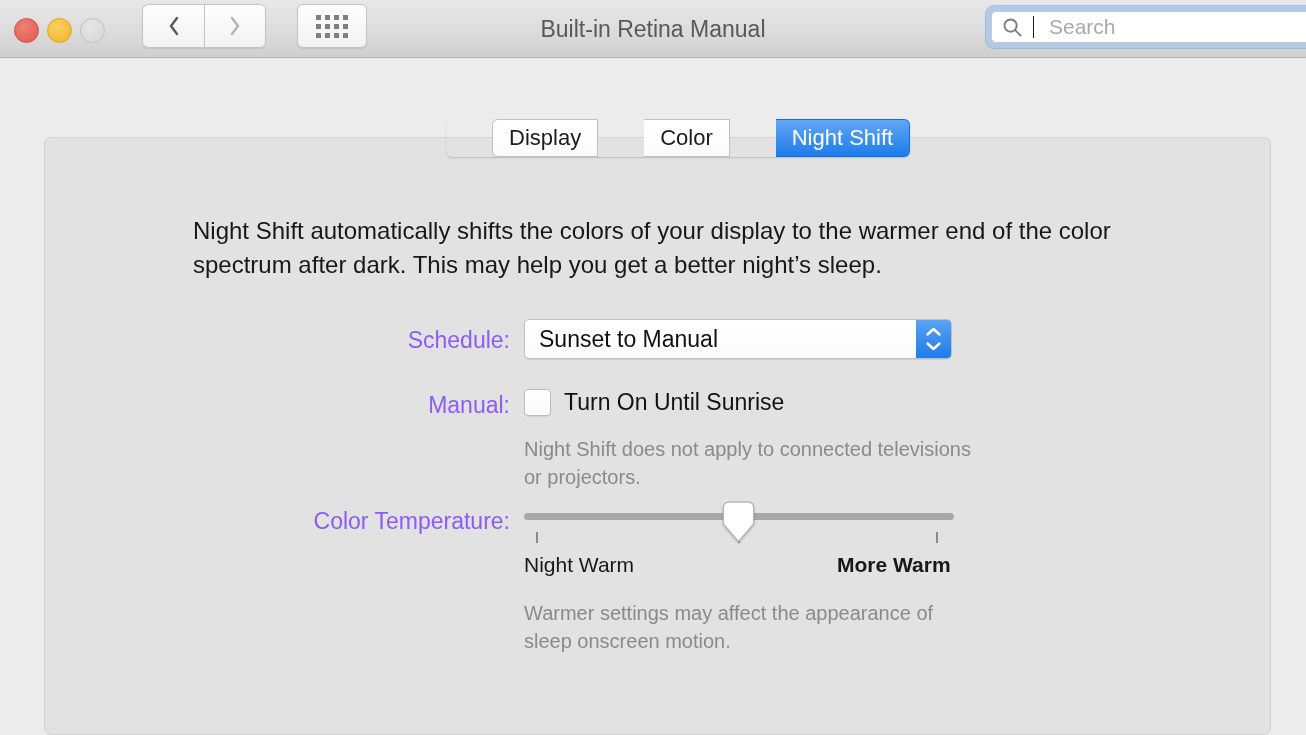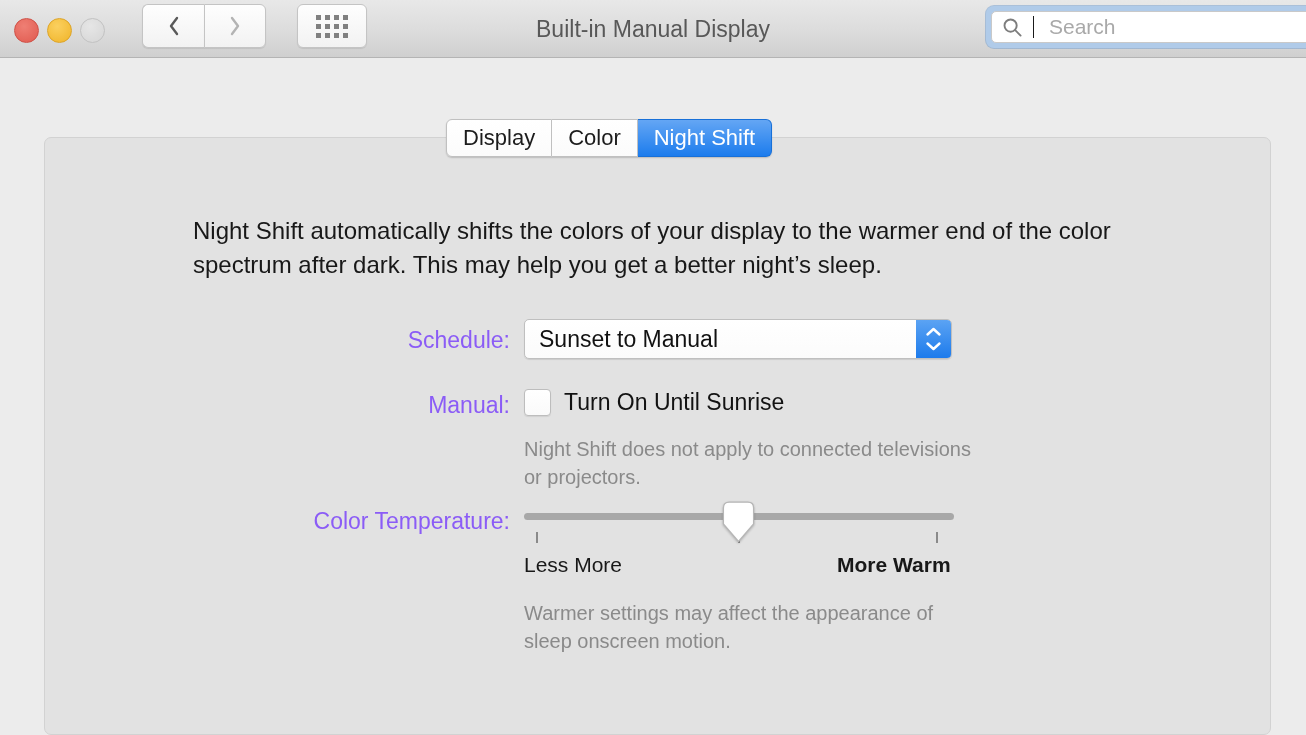--- a/index.html
+++ b/index.html
@@ -127,20 +127,21 @@
     z-index: 5;
   }
   .tab {
     display: flex; align-items: center; justify-content: center;
     font-size: 22px;
     color: #1c1c1c;
     background: linear-gradient(to bottom, #ffffff, #fbfbfb);
     border: 1px solid #c0c0c0;
     box-sizing: border-box;
     padding: 0 16px;
+    margin-left: 46px;
   }
   .tab:first-child { border-radius: 6px 0 0 6px; }
   .tab:last-child  { border-radius: 0 6px 6px 0; }
   .tab + .tab { border-left: none; }
   .tab.sel {
     background: linear-gradient(to bottom, #64a6f4, #1c7ced);
     border-color: #1870d8;
     color: #ffffff;
   }
 
@@ -305,21 +306,21 @@
           <i></i>
           <i></i>
         <i></i>
           <i></i>
           <i></i>
           <i></i>
       </span>
     </div>
   </div>
 
-  <div class="wintitle">Built-in Manual Display</div>
+  <div class="wintitle">Built-in Retina Manual</div>
 
   <div class="searchwrap">
     <div class="searchfield">
       <svg class="magnifier" viewBox="0 0 21 21">
         <circle cx="8.6" cy="8.6" r="6.1"></circle>
         <line x1="13.2" y1="13.2" x2="18.6" y2="18.6"></line>
       </svg>
       <span class="caret"></span>
       <span class="searchph">Search</span>
     </div>
@@ -361,15 +362,15 @@
   <div class="track"></div>
   <div class="tick" id="tick-0" style="left: calc(3% - 1px);"></div>
   <div class="tick" id="tick-1" style="left: calc(50% - 1px);"></div>
   <div class="tick" id="tick-2" style="left: calc(96% - 1px);"></div>
   <div class="thumb" id="slider-thumb" style="left: 50%;">
     <svg viewBox="0 0 33 42">
       <path d="M1.4 7 Q1.4 1.2 7.2 1.2 L25.8 1.2 Q31.6 1.2 31.6 7 L31.6 23 L16.5 40.5 L1.4 23 Z"></path>
     </svg>
   </div>
 </div>
-<div class="endlabel" id="lab-less">Less More</div>
+<div class="endlabel" id="lab-less">Night Warm</div>
 <div class="endlabel" id="lab-more">More Warm</div>
 <div class="note" id="note-warm">Warmer settings may affect the appearance of sleep onscreen motion.</div>
 
 </body></html>

